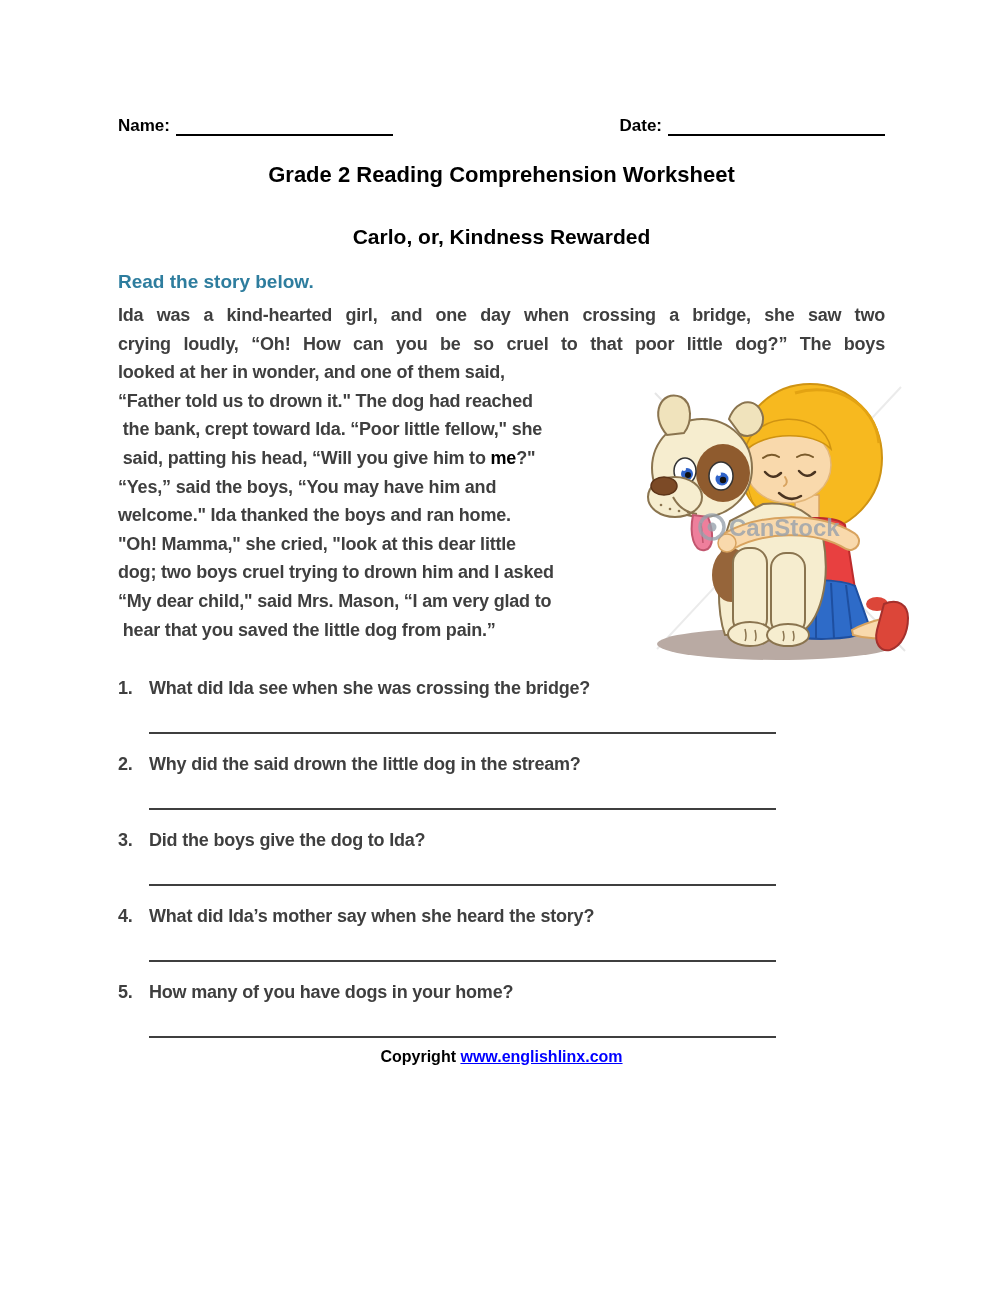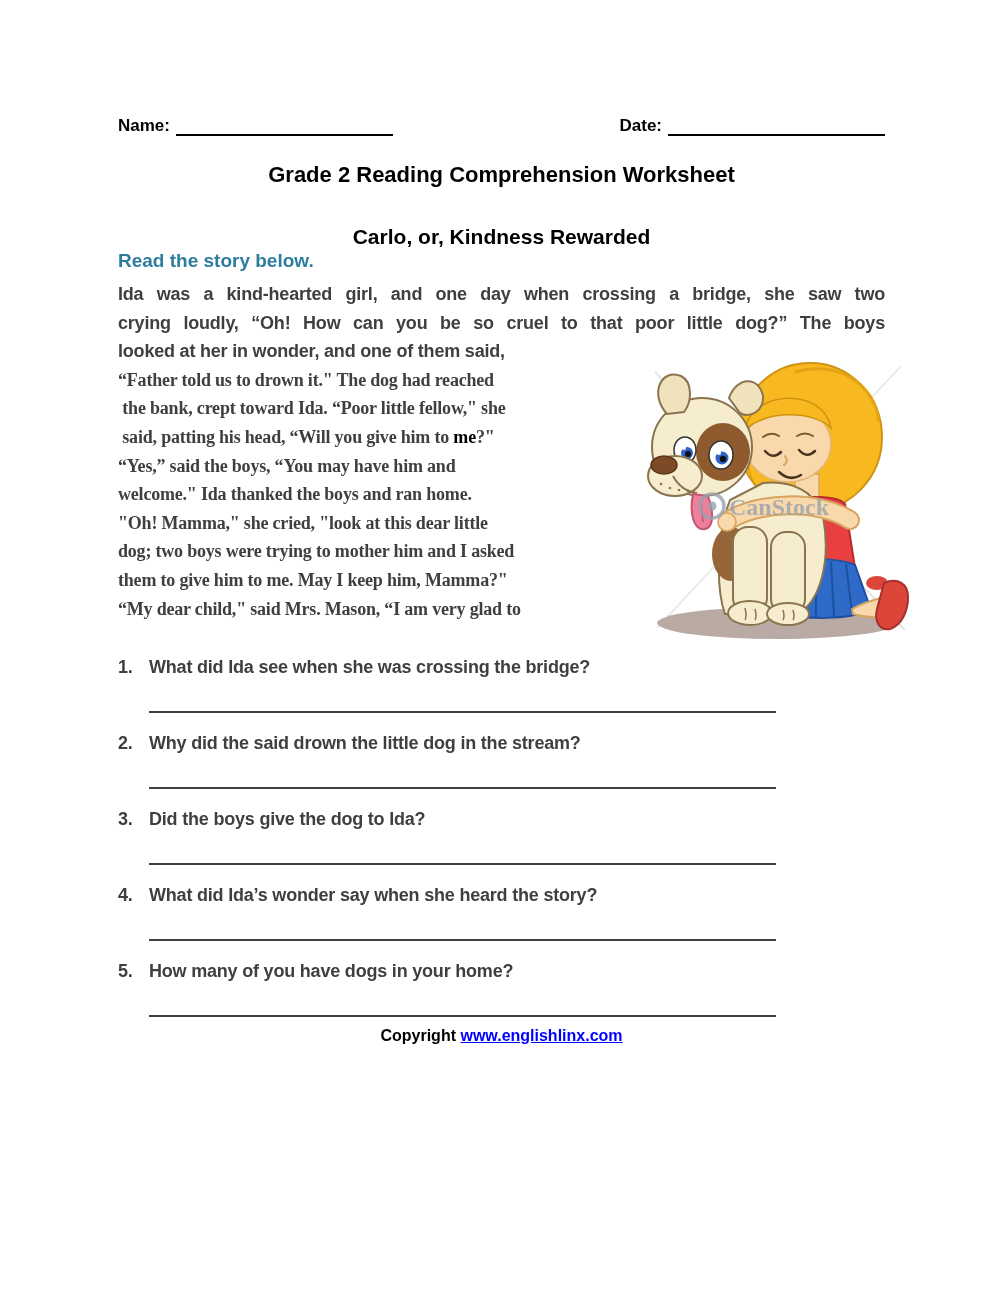--- a/index.html
+++ b/index.html
@@ -17,31 +17,31 @@
   }
   
   .hdr-row { display: flex; justify-content: space-between; align-items: flex-end; }
   .hdr-group { display: flex; align-items: flex-end; }
   .hdr-label { font-size: 17px; color: #000; line-height: 20px; }
   .hdr-line { display: inline-block; width: 217px; border-bottom: 2px solid #000; height: 16px; margin-left: 6px; }
   
   .title { text-align: center; color: #000; font-size: 22px; margin-top: 26px; line-height: 26px; }
   .subtitle { text-align: center; color: #000; font-size: 21px; margin-top: 36px; line-height: 25px; }
   
-  .section-heading { font-size: 19px; line-height: 23px; }
+  .section-heading { font-size: 19px; line-height: 23px; margin-top: 21px; }
   
   .story-block { margin-top: 8px; }
   .story-line {
     font-size: 18px;
     line-height: 28.6px;
     letter-spacing: -0.2px;
     white-space: pre-wrap;
   }
   .story-line.justify { text-align: justify; text-align-last: justify; text-justify: inter-word; }
-  .story-flex { display: flex; font-family: Liberation Serif, serif; }
+  .story-flex { display: flex; }
   .story-left { width: 520px; flex: none; }
   .illustration-wrap { margin-left: auto; margin-right: -30px; margin-top: -14px; width: 270px; height: 292px; flex: none; }
   
   .questions-heading { margin-top: 24px; }
   .question { margin-top: 18px; }
   .question:first-of-type { margin-top: 11px; }
   .q-row { display: flex; font-size: 18px; line-height: 25px; letter-spacing: -0.2px; }
   .q-num { width: 31px; flex: none; }
   .q-answer-line { margin: 31px 0 0 31px; width: 627px; border-top: 2px solid #3F3F3F; height: 0; }
   
@@ -77,23 +77,23 @@
         <div class="story-line">looked at her in wonder, and one of them said,</div>
       </div>
     <div class="story-flex">
       <div class="story-left" id="story-wrapped">
           <div class="story-line">“Father told us to drown it." The dog had reached</div>
           <div class="story-line"> the bank, crept toward Ida. “Poor little fellow," she</div>
           <div class="story-line"><span> said, patting his head, “Will you give him to </span><span class="xbold">me</span><span>?"</span></div>
           <div class="story-line">“Yes,” said the boys, “You may have him and</div>
           <div class="story-line">welcome." Ida thanked the boys and ran home.</div>
           <div class="story-line">"Oh! Mamma," she cried, "look at this dear little</div>
-          <div class="story-line">dog; two boys were trying to mother him and I asked</div>
-          <div class="story-line">them to give him to me. May I keep him, Mamma?"</div>
+          <div class="story-line">dog; two boys cruel trying to drown him and I asked</div>
           <div class="story-line">“My dear child," said Mrs. Mason, “I am very glad to</div>
+          <div class="story-line"> hear that you saved the little dog from pain.”</div>
         </div>
       <div class="illustration-wrap">
         <svg viewBox="0 0 270 292" width="270" height="292" xmlns="http://www.w3.org/2000/svg">
 
           <g>
             <line x1="10" y1="20" x2="260" y2="278" stroke="#e6e6e6" stroke-width="2"></line>
             <line x1="256" y1="14" x2="12" y2="276" stroke="#ebebeb" stroke-width="2"></line>
           </g>
 
           <ellipse cx="132" cy="271" rx="120" ry="16" fill="#b9aaa3"></ellipse>
@@ -193,21 +193,21 @@
       <div class="question">
         <div class="q-row">
           <span class="q-num">3.</span>
           <span>Did the boys give the dog to Ida?</span>
         </div>
         <div class="q-answer-line"></div>
       </div>
       <div class="question">
         <div class="q-row">
           <span class="q-num">4.</span>
-          <span>What did Ida’s wonder say when she heard the story?</span>
+          <span>What did Ida’s mother say when she heard the story?</span>
         </div>
         <div class="q-answer-line"></div>
       </div>
       <div class="question">
         <div class="q-row">
           <span class="q-num">5.</span>
           <span>How many of you have dogs in your home?</span>
         </div>
         <div class="q-answer-line"></div>
       </div>

